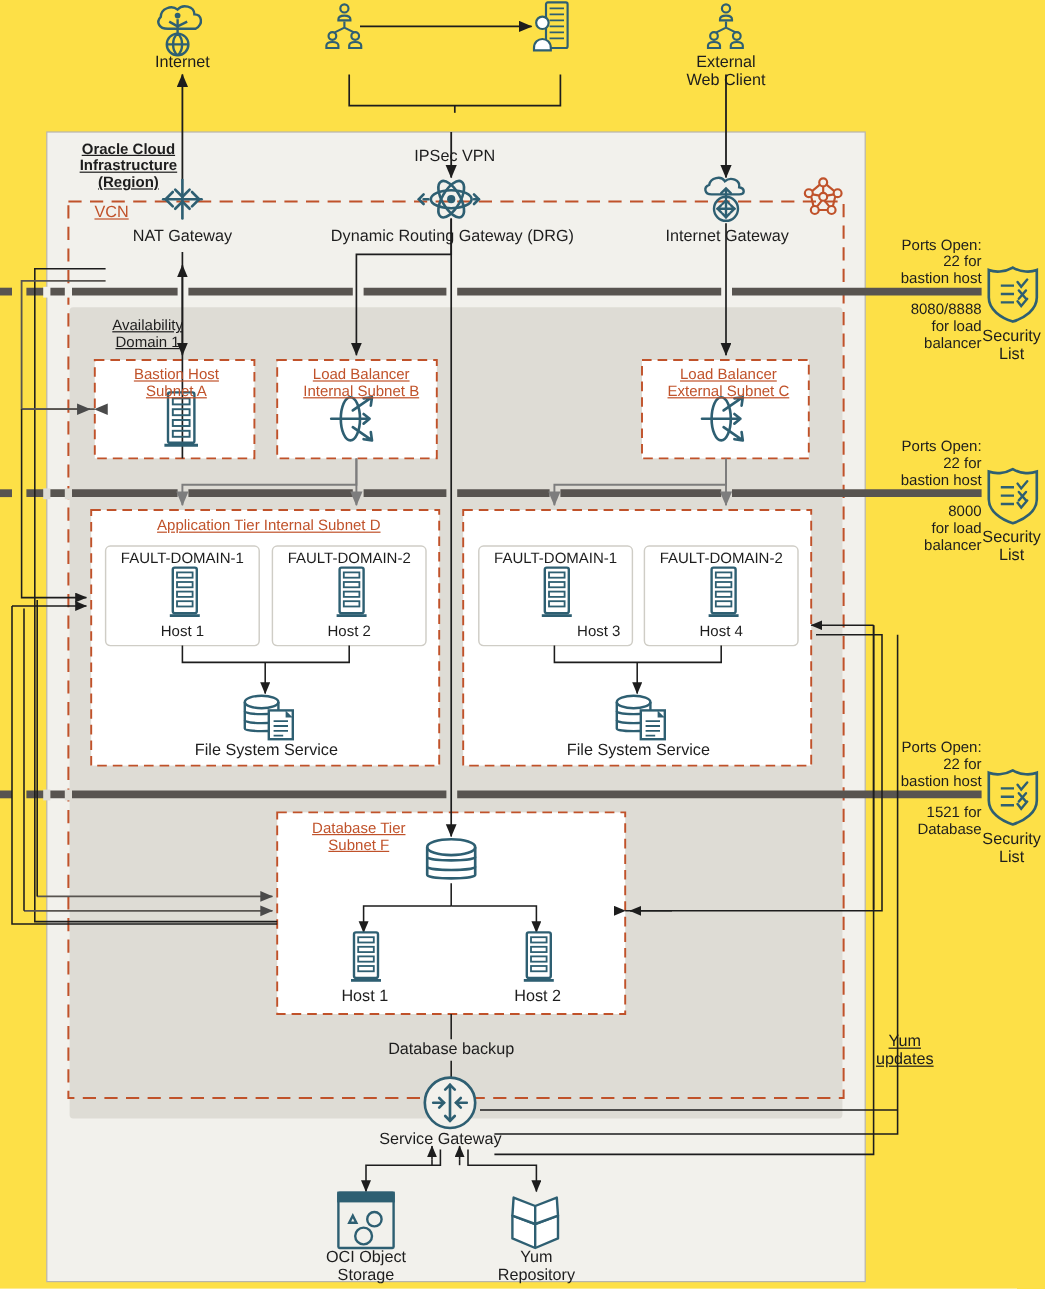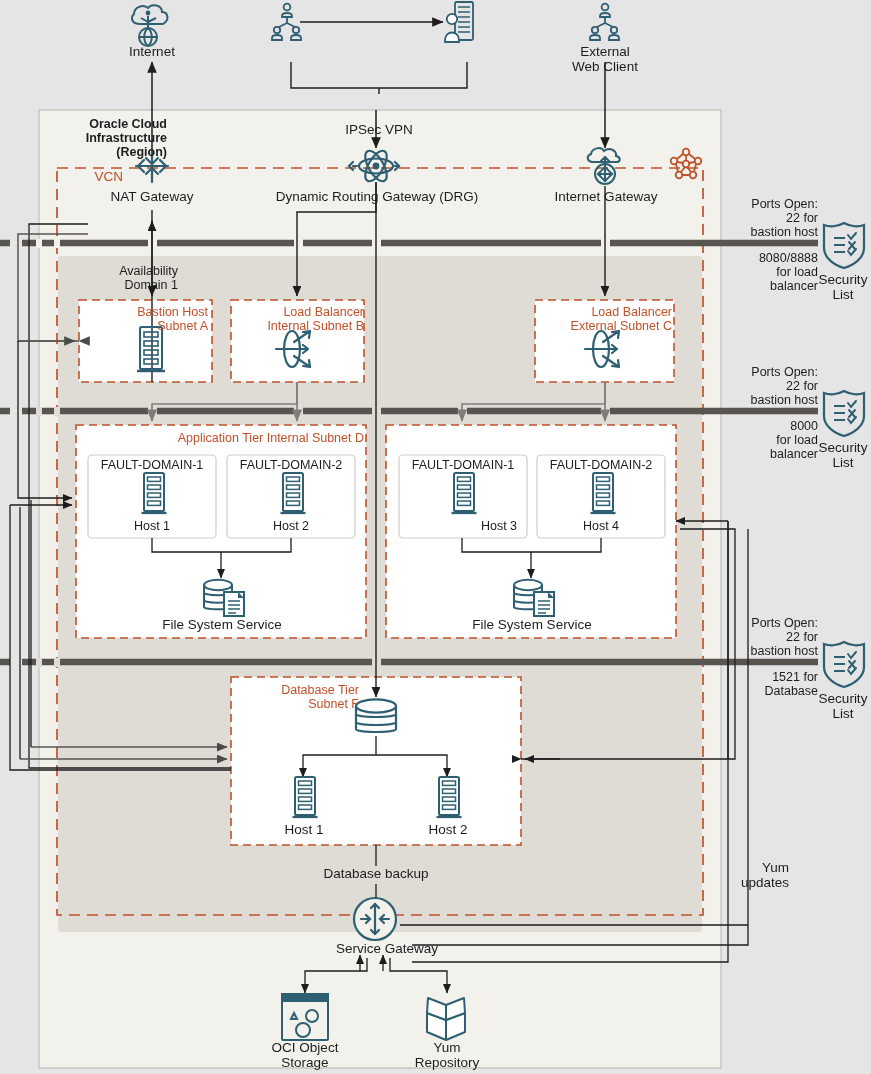--- a/index.html
+++ b/index.html
@@ -7,40 +7,40 @@
     padding: 0;
     background: #ffffff;
   }
   body {
     font-family: "Liberation Sans", sans-serif;
   }
   #stage {
     position: relative;
     width: 871px;
     height: 1074px;
-    background: #e5e5e5;
+    background: #fde047;
     overflow: hidden;
   }
   svg.layer {
     position: absolute;
     left: 0;
     top: 0;
     width: 871px;
     height: 1074px;
   }
   .lbl {
     position: absolute;
     font-family: "Liberation Sans", sans-serif;
     color: #1d1d1d;
     line-height: 1.12;
     white-space: pre-line;
   }
   .c { text-align: center; }
   .r { text-align: right; }
-  .l { text-align: right; }
+  .l { text-align: center; text-decoration: underline; }
   .t13 { font-size: 13.5px; }
   .t12 { font-size: 12.5px; }
   .orange { color: #c0522a; }
   .bold { font-weight: bold; }
 </style>
 </head>
 <body>
 
 <div id="stage">
 
@@ -403,21 +403,21 @@
   <div class="lbl t13 c" style="left:322px; top:94px; width:114px;margin-top:28px;">IPSec VPN</div>
 
   <div class="lbl t12 l bold" style="left:47px; top:117px; width:120px;">Oracle Cloud
 Infrastructure
 (Region)</div>
   <div class="lbl t13 l orange" style="left:63px; top:169px; width:60px;">VCN</div>
 
   <div class="lbl t13 c" style="left:98px; top:189px; width:108px;">NAT Gateway</div>
   <div class="lbl t13 c" style="left:263px; top:189px; width:228px;">Dynamic Routing Gateway (DRG)</div>
   <div class="lbl t13 c" style="left:540px; top:189px; width:132px;">Internet Gateway</div>
-  <div class="lbl t13 c" style="left:328px; top:941px; width:118px;">Service Gateway</div>
+  <div class="lbl t13 c" style="left:300px; top:941px; width:118px;text-align:right;">Service Gateway</div>
 
   <div class="lbl t12 l" style="left:68px; top:264px; width:110px;">Availability
 Domain 1</div>
 
   <div class="lbl t12 l orange" style="left:86px; top:305px; width:122px;">Bastion Host
 Subnet A</div>
   <div class="lbl t12 l orange" style="left:238px; top:305px; width:126px;">Load Balancer
 Internal Subnet B</div>
   <div class="lbl t12 l orange" style="left:542px; top:305px; width:130px;">Load Balancer
 External Subnet C</div>

